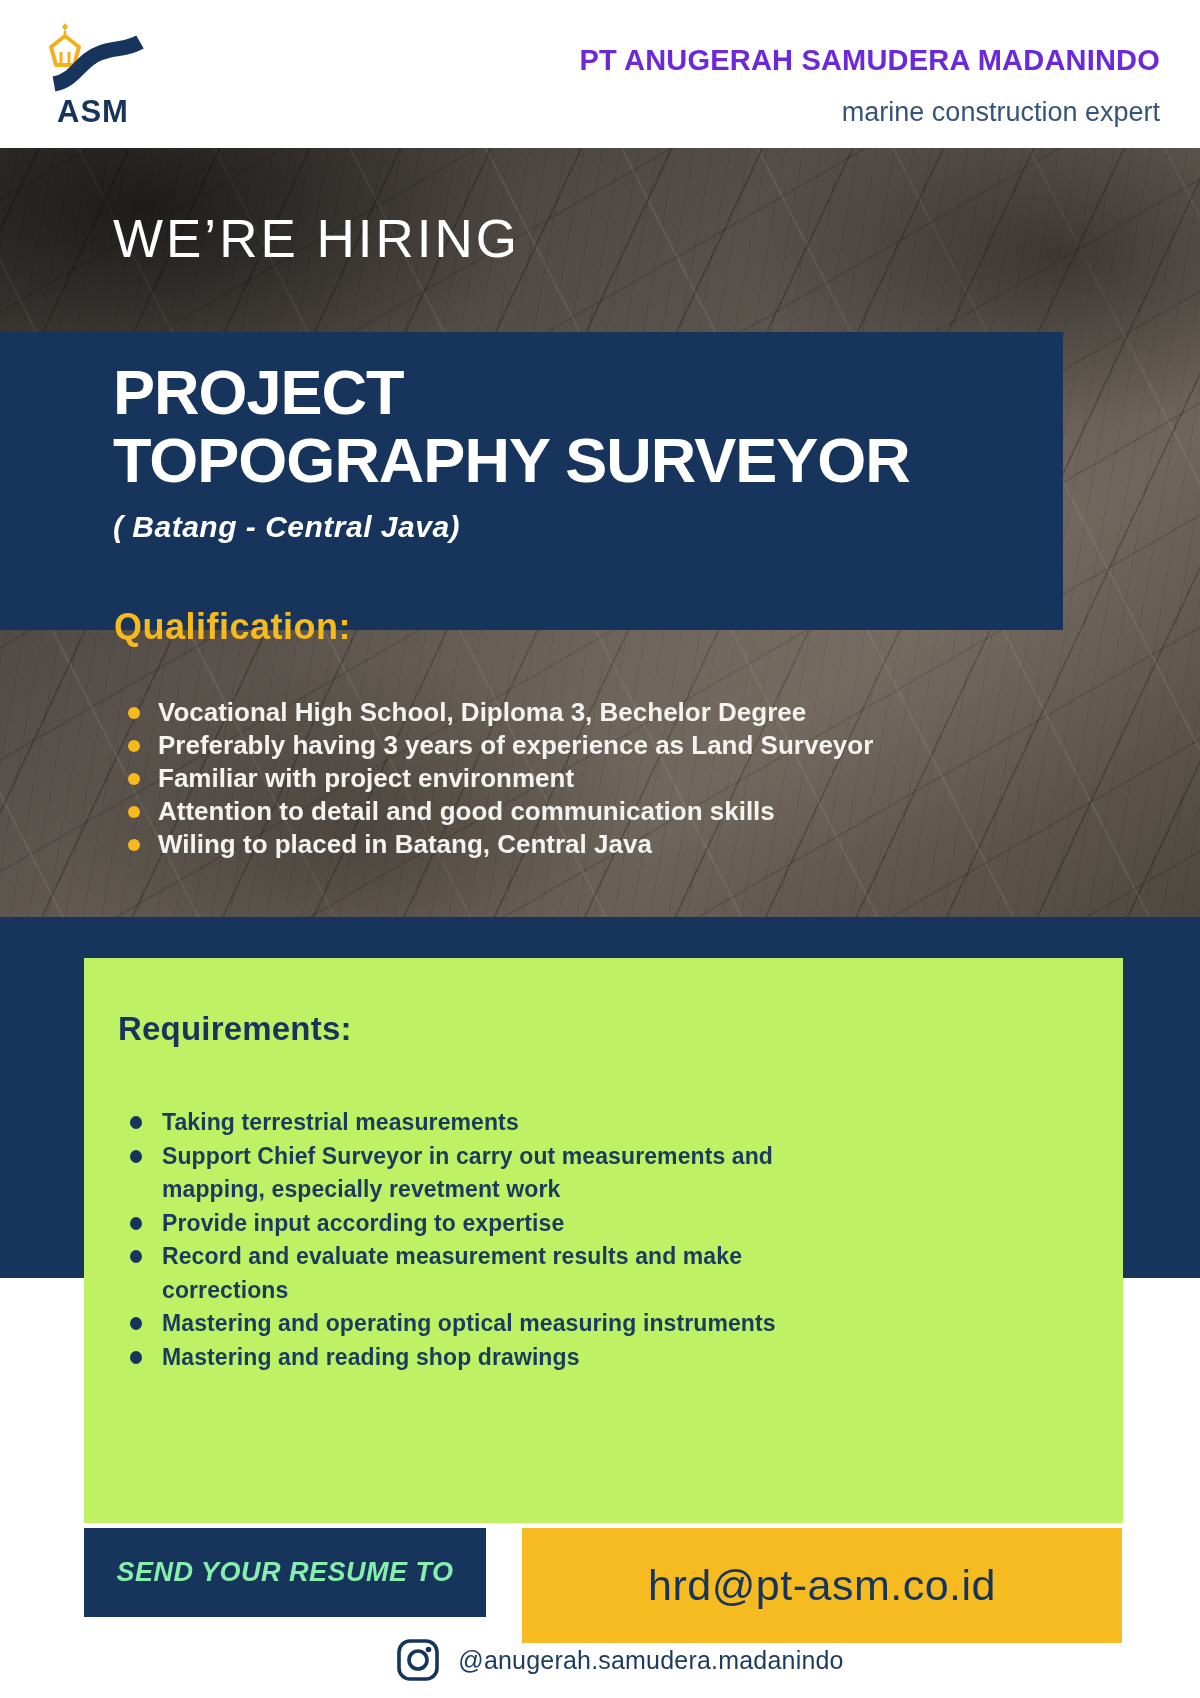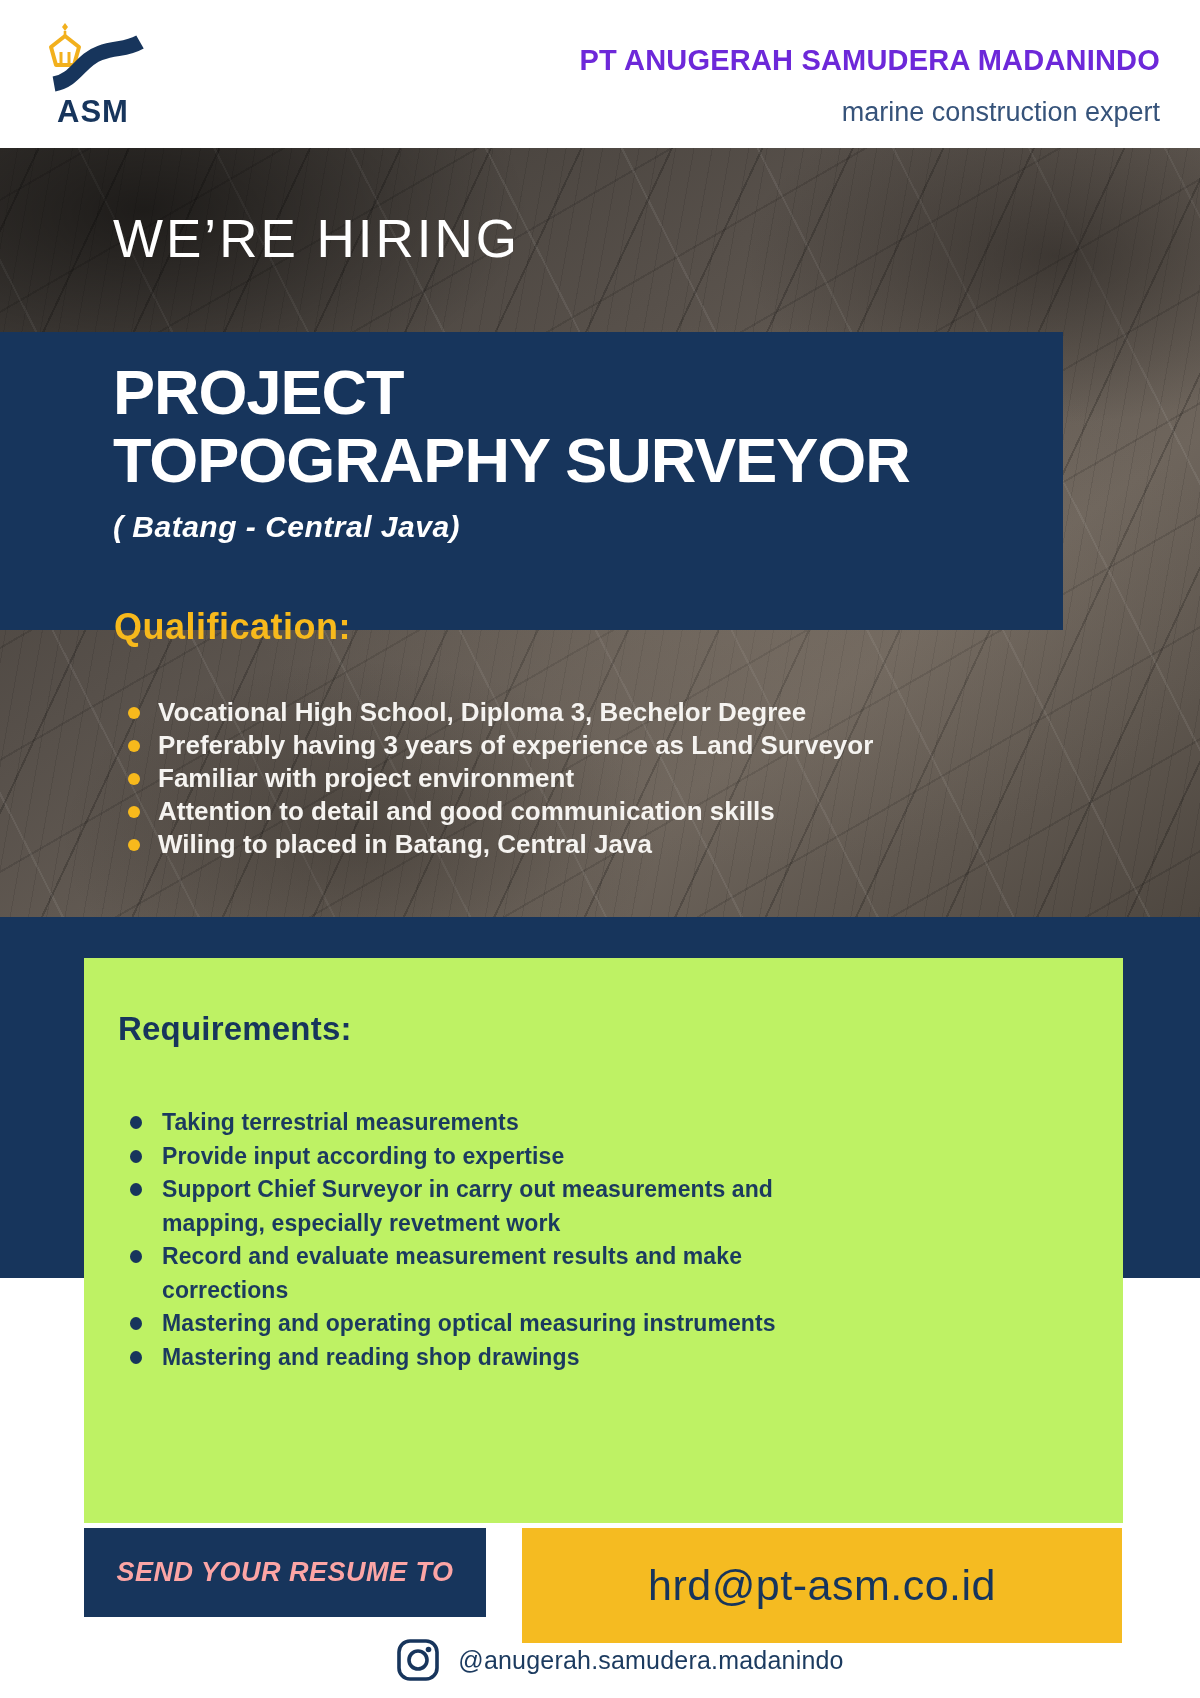--- a/index.html
+++ b/index.html
@@ -51,21 +51,21 @@
   .req-list{position:absolute;left:46px;top:148px;margin:0;padding:0;list-style:none;width:720px;}
   .req-list li{position:relative;padding-left:32px;font-size:23px;line-height:33.5px;color:#1B3A5F;font-weight:700;letter-spacing:.1px;}
   .req-list li::before{
     content:"";position:absolute;left:0;top:10px;width:12px;height:13px;border-radius:50%;background:#17355C;
   }
   
   .cta-box{
     position:absolute;left:84px;top:1528px;width:402px;height:89px;background:#17355C;
     display:flex;align-items:center;justify-content:center;
   }
-  .cta-label{color:#fca5a5;font-size:27px;font-weight:700;font-style:italic;letter-spacing:.5px;}
+  .cta-label{color:#86efac;font-size:27px;font-weight:700;font-style:italic;letter-spacing:.5px;}
   .email-box{
     position:absolute;left:522px;top:1528px;width:600px;height:115px;background:#F5BB21;
     display:flex;align-items:center;justify-content:center;cursor:pointer;
   }
   .email-text{color:#17355C;font-size:43px;font-weight:400;letter-spacing:.5px;}
   
   .footer{
     position:absolute;left:0;top:1632px;width:1200px;height:56px;
     display:flex;align-items:center;justify-content:center;gap:18px;padding-left:20px;
   }
@@ -116,22 +116,22 @@
       <li><span>Wiling to placed in Batang, Central Java</span></li>
     </ul>
   </div>
 
   <div class="navy-band"></div>
 
   <div class="card">
     <div class="req-heading">Requirements:</div>
     <ul class="req-list">
       <li><span>Taking terrestrial measurements</span></li>
+      <li><span>Support Chief Surveyor in carry out measurements and mapping, especially revetment work</span></li>
       <li><span>Provide input according to expertise</span></li>
-      <li><span>Support Chief Surveyor in carry out measurements and mapping, especially revetment work</span></li>
       <li><span>Record and evaluate measurement results and make corrections</span></li>
       <li><span>Mastering and operating optical measuring instruments</span></li>
       <li><span>Mastering and reading shop drawings</span></li>
     </ul>
   </div>
 
   <div class="cta-box">
     <span class="cta-label">SEND YOUR RESUME TO</span>
   </div>
   <div class="email-box">

